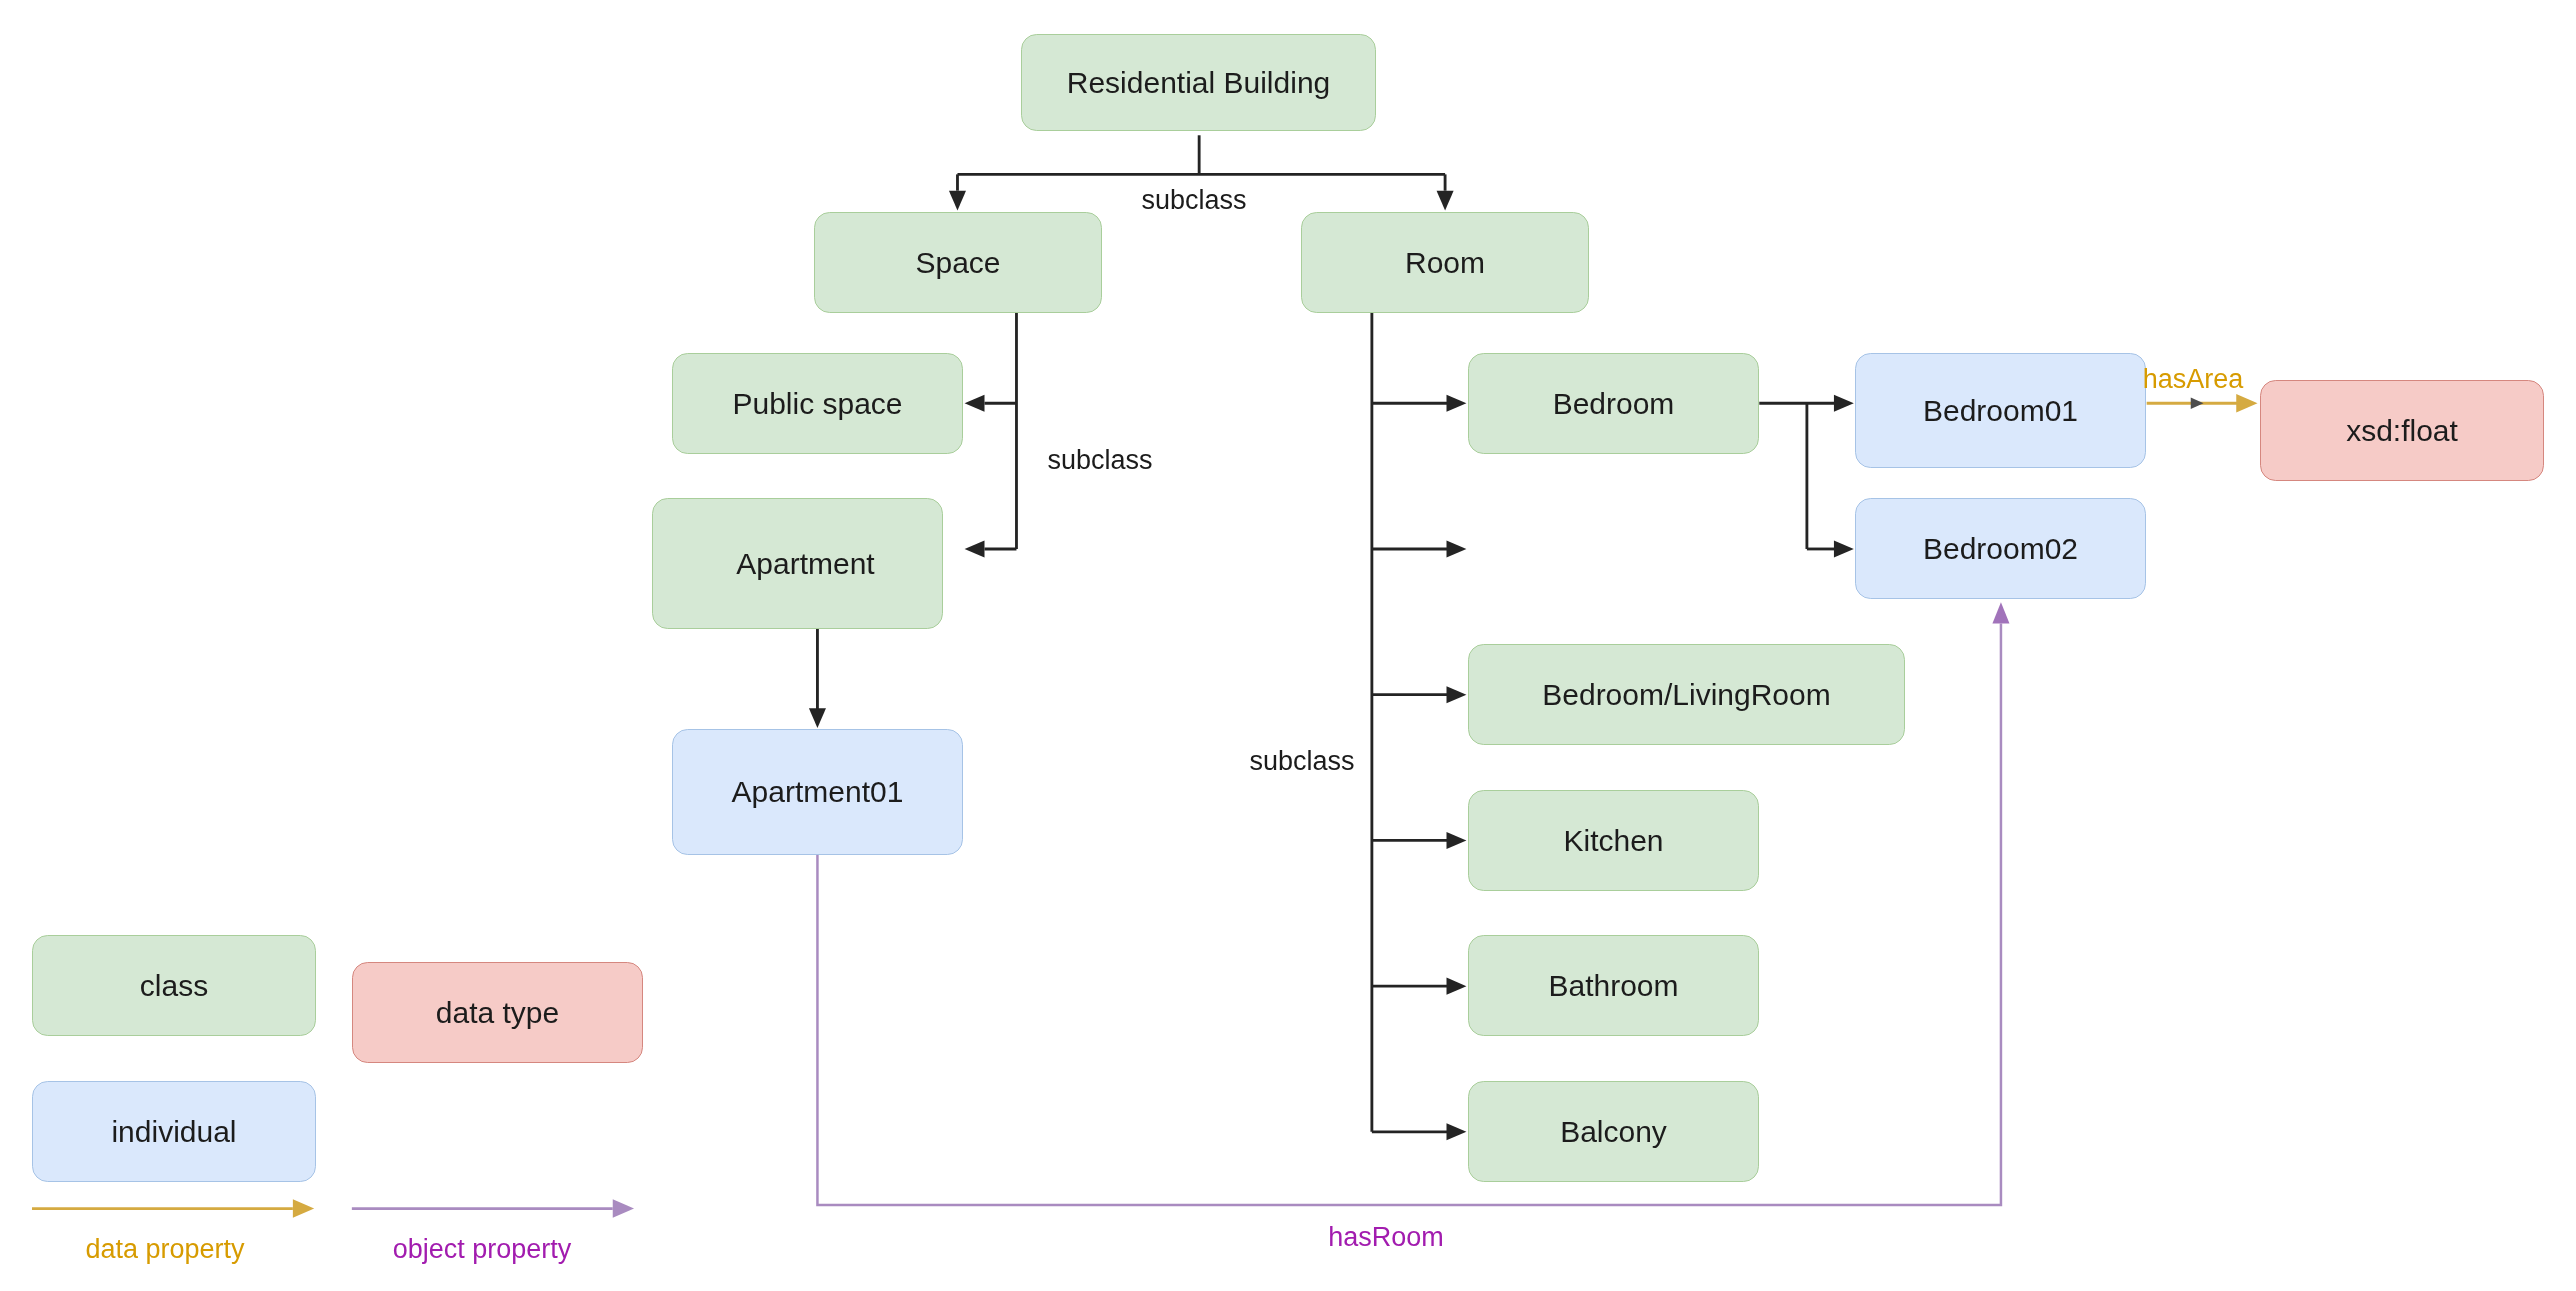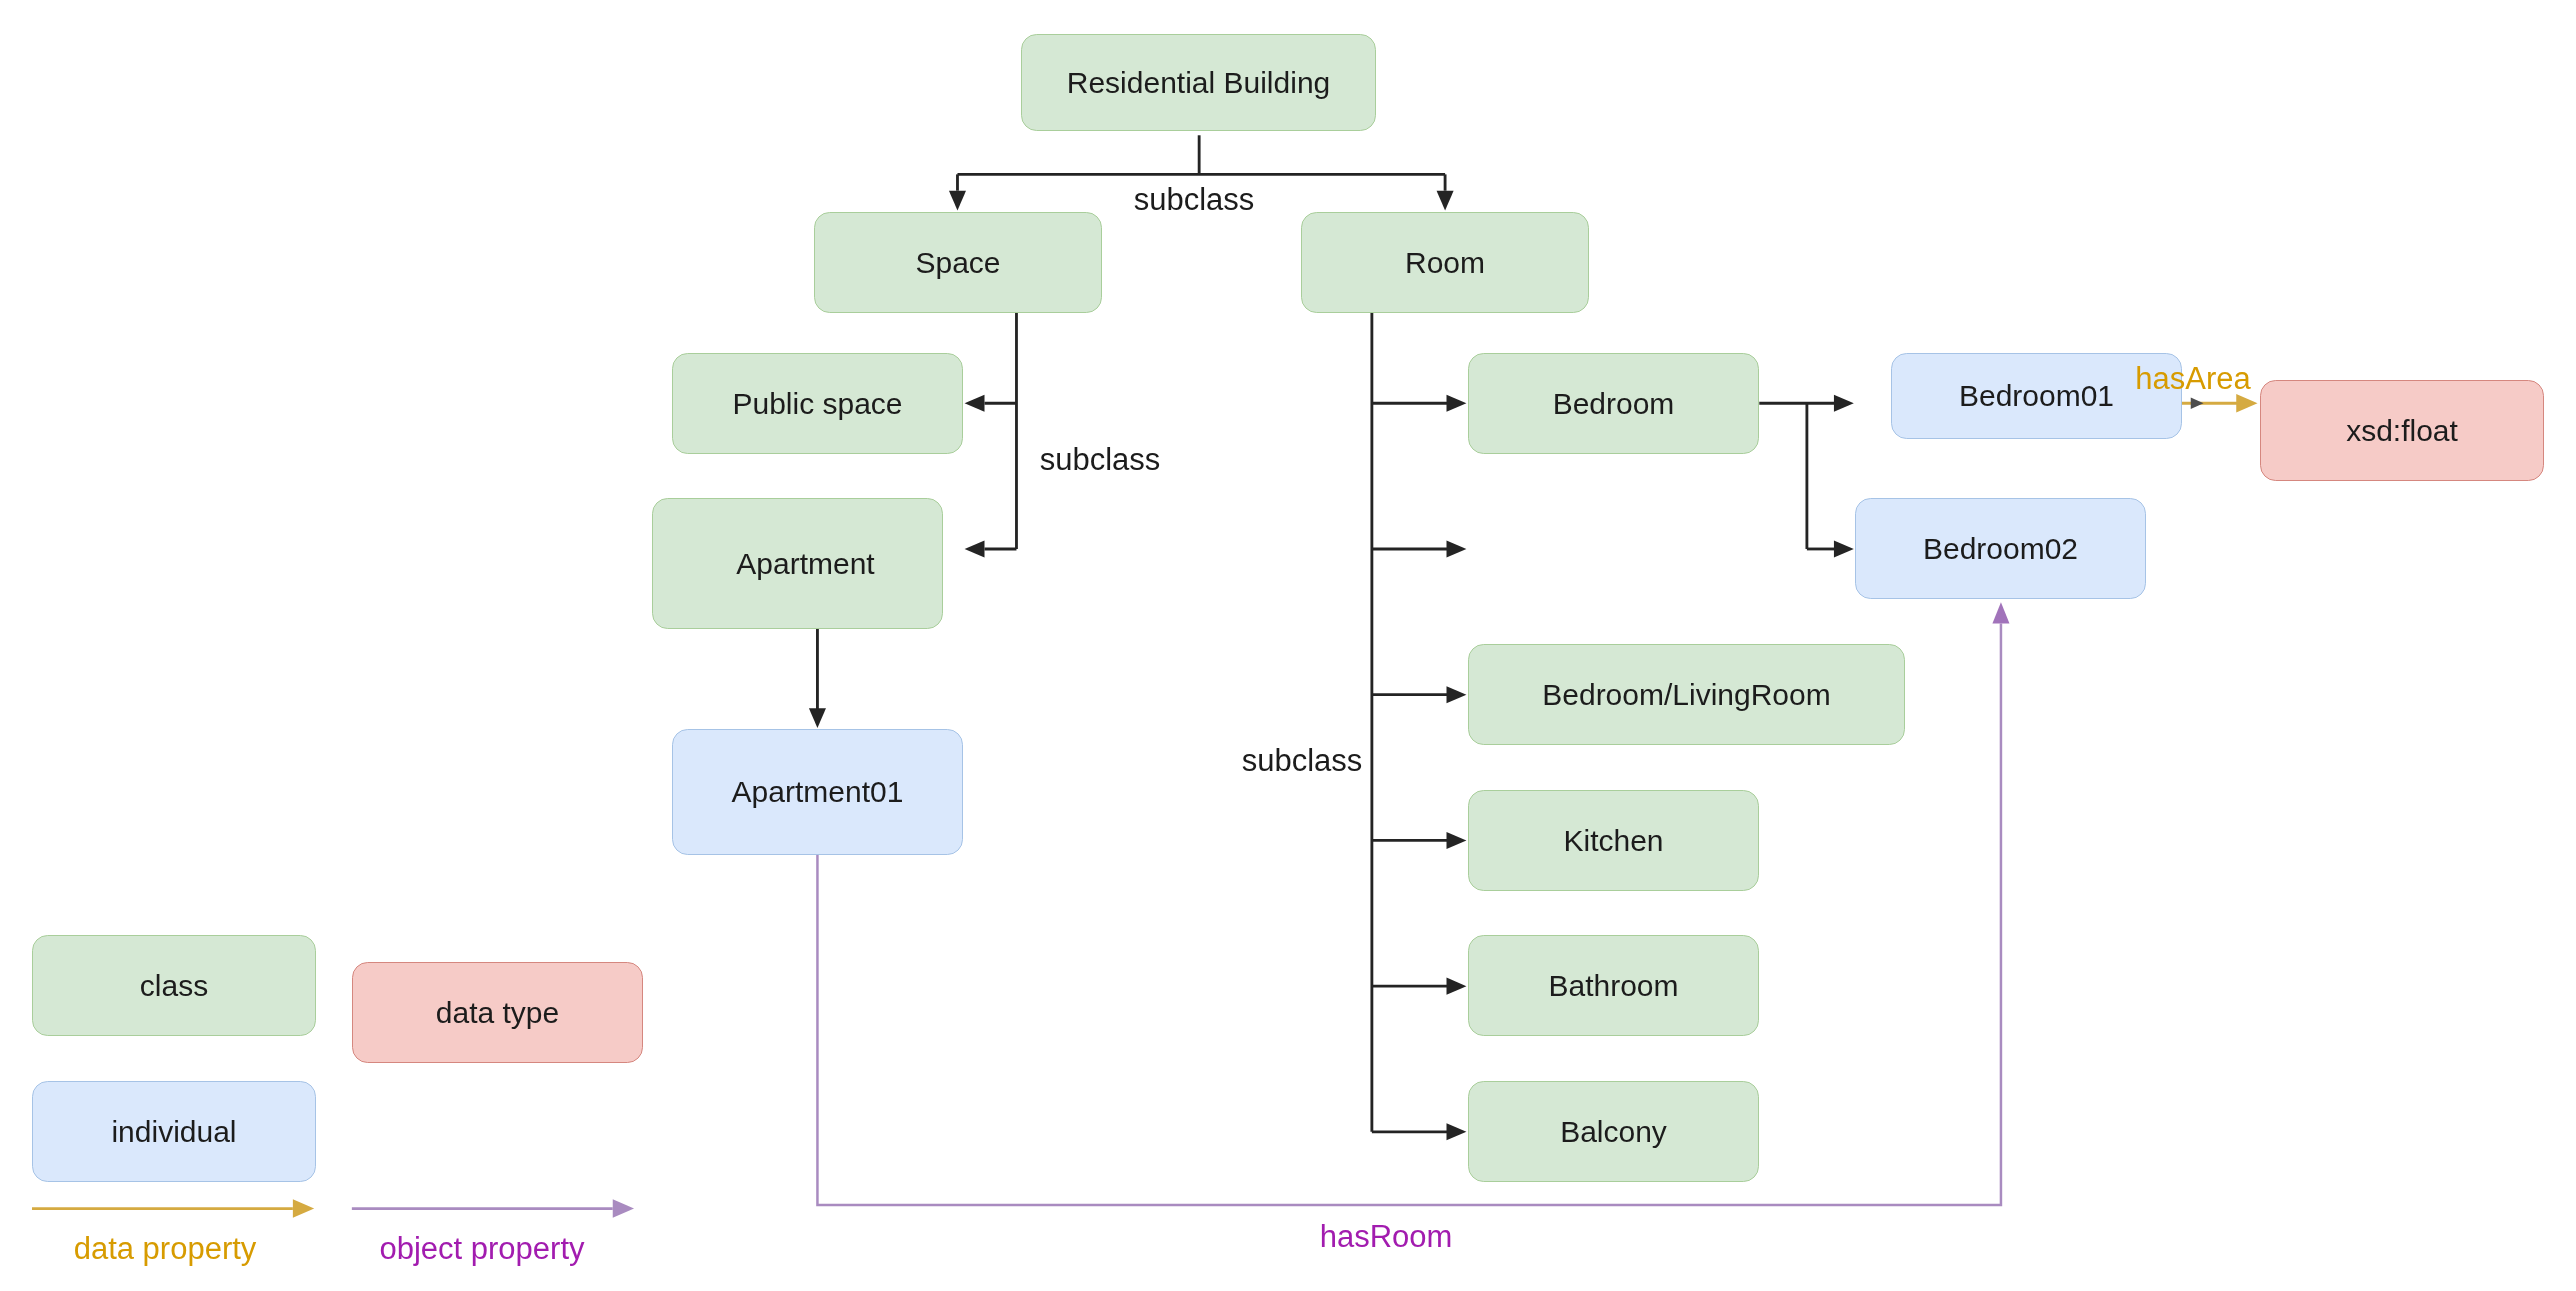--- a/index.html
+++ b/index.html
@@ -20,39 +20,39 @@
     border:1.8px solid transparent;
     text-align:center;
     white-space:nowrap;
   }
   .node.class{background:#d5e8d4;border-color:#a9ce9b;}
   .node.individual{background:#dae8fc;border-color:#a6c3e6;}
   .node.datatype{background:#f6cbc7;border-color:#d5877f;margin-top:27px;}
   .edge-label{
     position:absolute;
     transform:translate(-50%,-50%);
-    font-size:31px;color:#1c1c1c;
+    font-size:27px;color:#1c1c1c;
     white-space:nowrap;
   }
   .edge-label.orange{color:#d79b00;}
   .edge-label.purple{color:#a21caf;}
   
   #n-rb{left:1021px;top:34px;width:355px;height:97px;text-align:right;}
   #n-space{left:814px;top:212px;width:288px;height:101px;}
   #n-room{left:1301px;top:212px;width:288px;height:101px;}
   #n-pubspace{left:672px;top:353px;width:291px;height:101px;}
   #n-apartment{left:652px;top:498px;width:291px;height:131px;padding-left:16px;}
   #n-apartment01{left:672px;top:729px;width:291px;height:126px;}
   #n-bedroom{left:1468px;top:353px;width:291px;height:101px;}
   #n-livingroom{left:1468px;top:498px;width:291px;height:101px;}
   #n-bedlivingroom{left:1468px;top:644px;width:437px;height:101px;}
   #n-kitchen{left:1468px;top:790px;width:291px;height:101px;}
   #n-bathroom{left:1468px;top:935px;width:291px;height:101px;}
   #n-balcony{left:1468px;top:1081px;width:291px;height:101px;}
-  #n-bedroom01{left:1855px;top:353px;width:291px;height:86px;margin-left:36px;}
+  #n-bedroom01{left:1855px;top:353px;width:291px;height:115px;}
   #n-bedroom02{left:1855px;top:498px;width:291px;height:101px;}
   #n-xsdfloat{left:2260px;top:353px;width:284px;height:101px;}
   #n-leg-class{left:32px;top:935px;width:284px;height:101px;}
   #n-leg-datatype{left:352px;top:935px;width:291px;height:101px;}
   #n-leg-individual{left:32px;top:1081px;width:284px;height:101px;}
   #l-subclass-root{left:1194px;top:200px;}
   #l-subclass-space{left:1100px;top:460px;}
   #l-subclass-room{left:1302px;top:761px;}
   #l-hasarea{left:2193px;top:379px;}
   #l-hasroom{left:1386px;top:1237px;}

